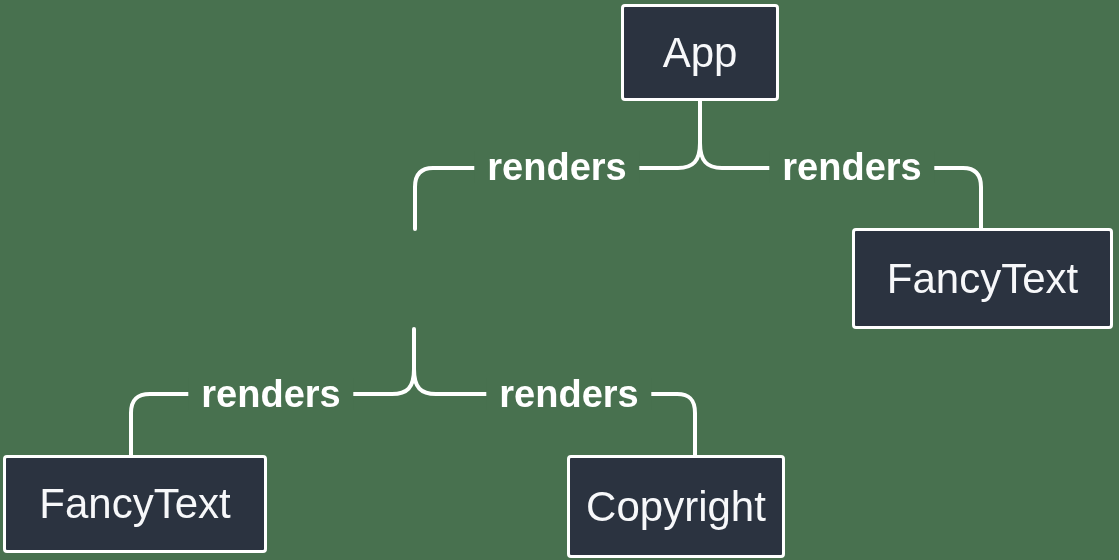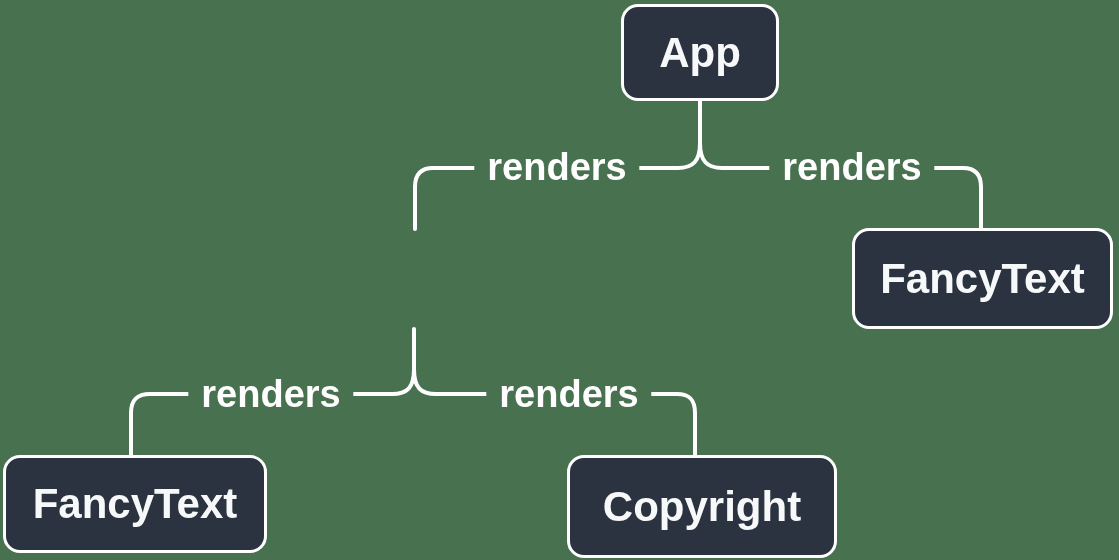--- a/index.html
+++ b/index.html
@@ -24,27 +24,27 @@
     stroke-width: 4;
     stroke-linecap: round;
   }
 
   .node {
     position: absolute;
     z-index: 2;
     box-sizing: border-box;
     background: var(--node-fill, #2B3340);
     border: 3.5px solid var(--node-border, #FFFFFF);
-    border-radius: 17px;
+    border-radius: 4px;
     display: flex;
     align-items: center;
     justify-content: center;
     color: var(--text, #F7F8FA);
     font-size: 42px;
-    font-weight: 700;
+    font-weight: 400;
     white-space: nowrap;
   }
 
   .edge-label {
     position: absolute;
     z-index: 3;
     transform: translate(-50%, -50%);
     background: var(--bg, #48714F);
     color: var(--line, #FFFFFF);
     font-size: 38px;
@@ -74,21 +74,21 @@
 
 
   <div class="node" style="left:852px; top:228px; width:261px; height:101px;">
     <span>FancyText</span>
   </div>
 
   <div class="node" style="left:3px; top:455px; width:264px; height:98px;">
     <span>FancyText</span>
   </div>
 
-  <div class="node" style="left:567px; top:455px; width:270px; height:103px;">
+  <div class="node" style="left:567px; top:455px; width:218px; height:103px;">
     <span>Copyright</span>
   </div>
 
   <div class="edge-label" style="left:557px; top:167px;">renders</div>
 
   <div class="edge-label" style="left:852px; top:167px;">renders</div>
 
   <div class="edge-label" style="left:271px; top:394px;">renders</div>
 
   <div class="edge-label" style="left:569px; top:394px;">renders</div>

